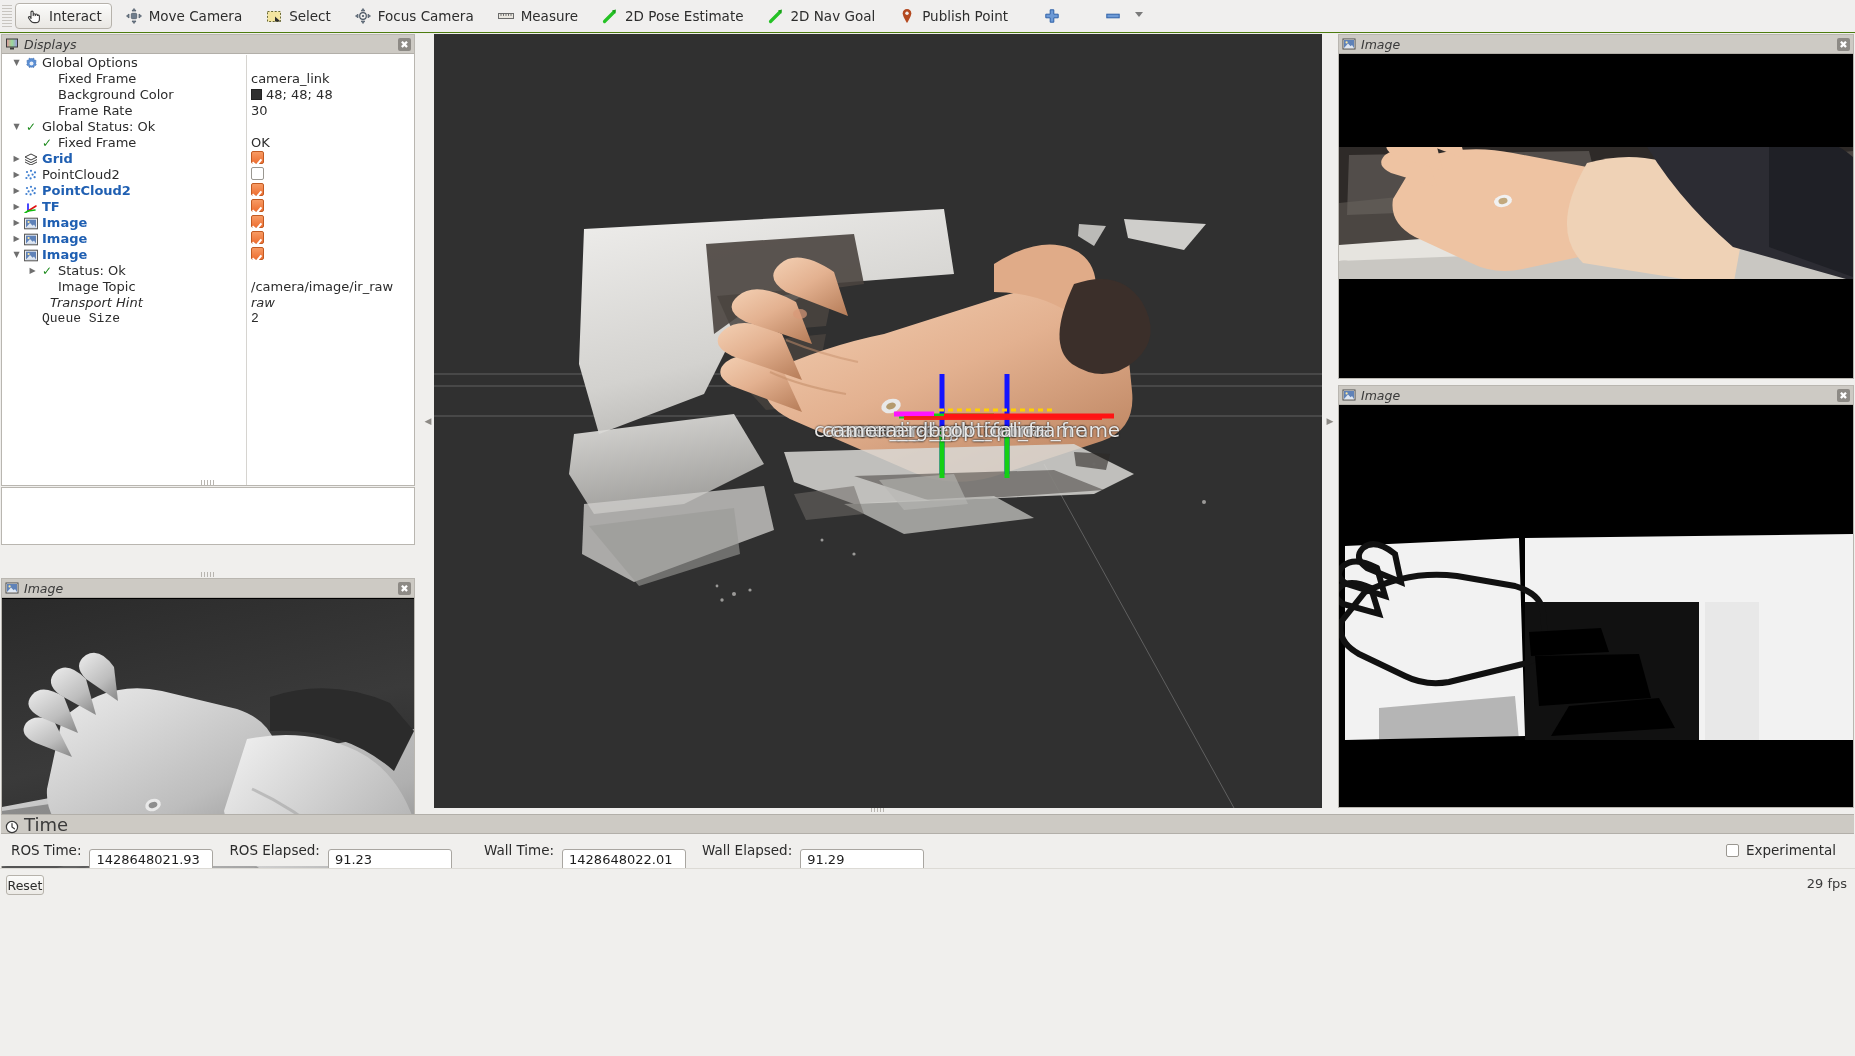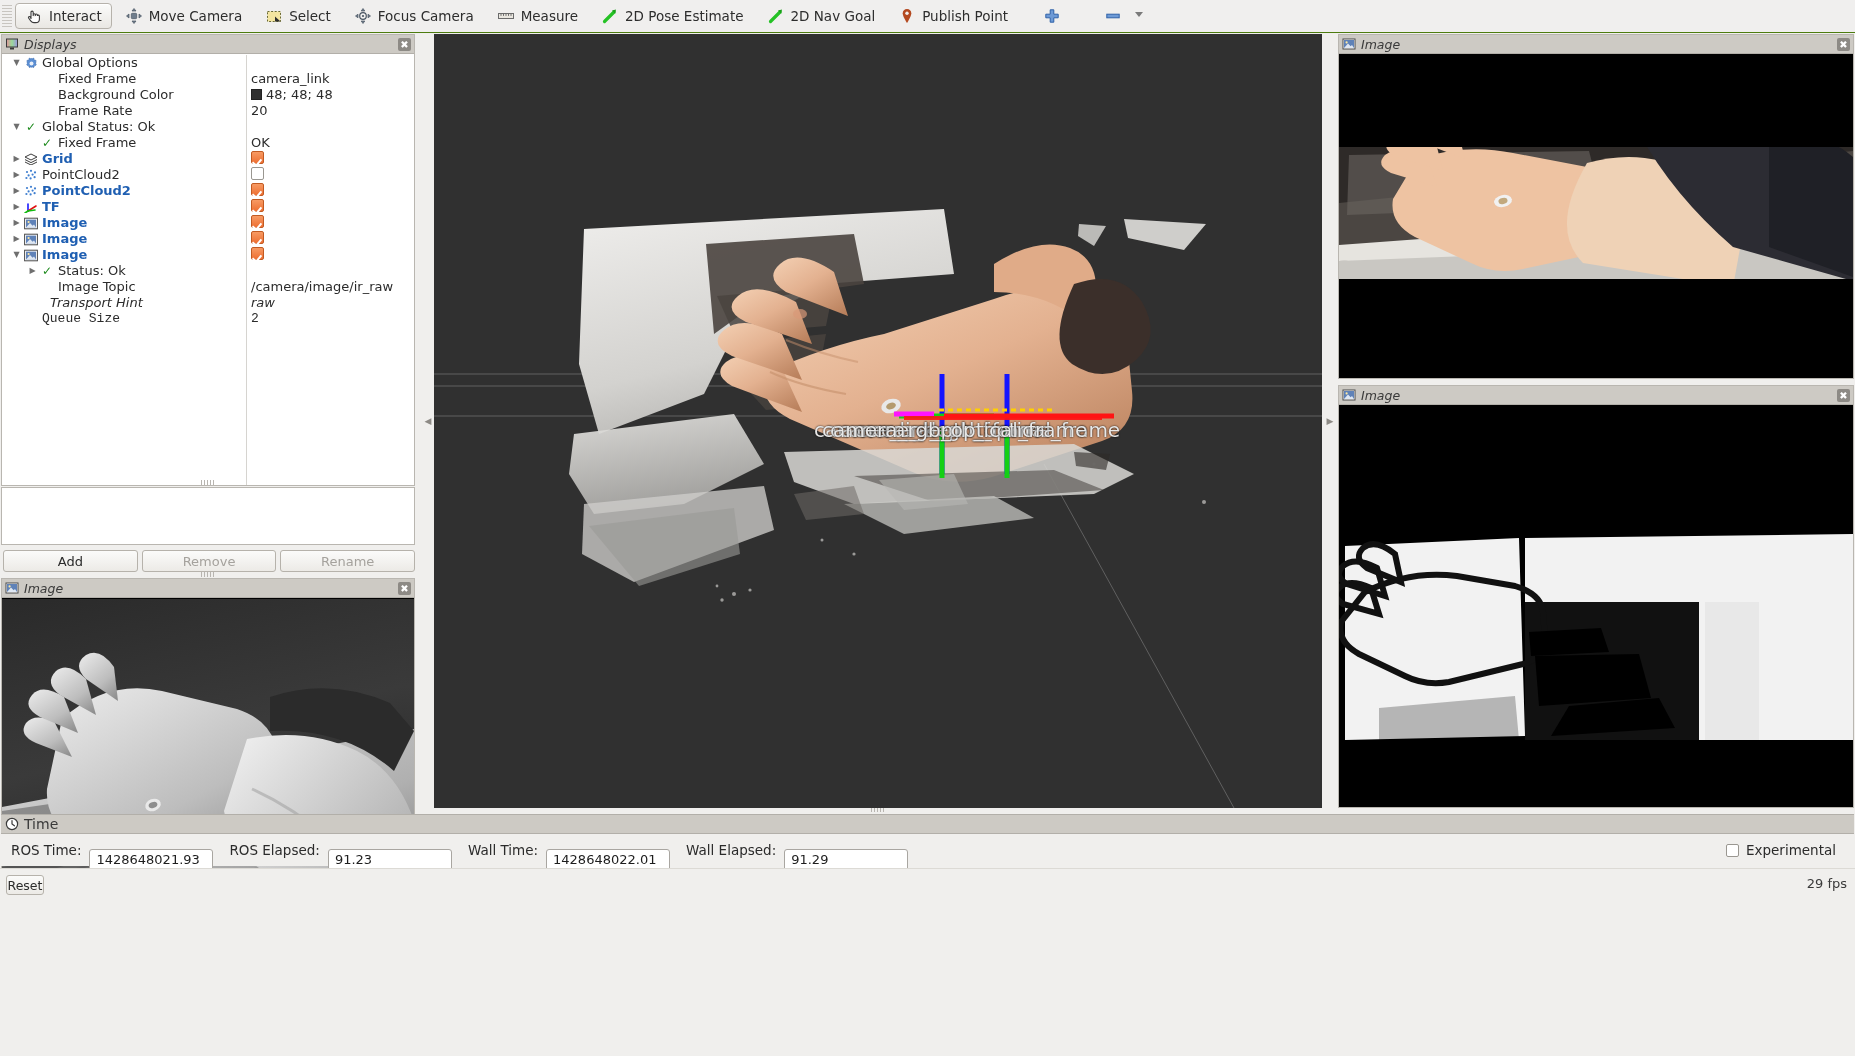--- a/index.html
+++ b/index.html
@@ -101,21 +101,21 @@
   
   #img-right-top { position: absolute; left: 1338px; top: 34px; width: 516px; height: 345px;
     border: 1px solid #b9b6b0; background: #000; }
   #img-right-bot { position: absolute; left: 1338px; top: 385px; width: 516px; height: 423px;
     border: 1px solid #b9b6b0; background: #000; }
 
   
   #time-dock { position: absolute; left: 1px; top: 814px; width: 1853px; height: 52px; }
   .time-title { height: 20px; background: #cdcac4; border-top: 1px solid #b2afa9;
     border-bottom: 1px solid #b2afa9; display: flex; align-items: center; padding: 0 4px;
-    font-size: 14px; color: #3a3a3a; }
+    font-size: 18px; color: #3a3a3a; }
   .time-body { height: 32px; background: #f0efed; display: flex; align-items: center;
     padding: 0 10px; gap: 8px; }
   .tlabel { font-size: 13.5px; color: #2b2b2b; white-space: nowrap; }
   .tinput { height: 22px; border: 1px solid #a9a6a1; border-radius: 3px; background: #fff;
     font-size: 13px; color: #1d1d1d; display: flex; align-items: center; padding: 0 6px; margin-top: 19px; }
   .exp-wrap { margin-left: auto; display:flex; align-items:center; gap: 7px; padding-right: 8px; }
   .chkbox-plain { width: 13px; height: 13px; border: 1px solid #9a9791; border-radius: 2px; background: #fff; }
 
   
   #statusbar { position: absolute; left: 0; top: 868px; width: 1855px; height: 196px;
@@ -290,21 +290,21 @@
           <div class="row" style="padding-left: 24px;">
             <span class="arrow"></span>
             <span class="ico"></span>
             <span class="lbl">Background Color</span>
             <span class="val"><span class="swatch" style="background: rgb(48, 48, 48);"></span><span>48; 48; 48</span></span>
           </div>
           <div class="row" style="padding-left: 24px;">
             <span class="arrow"></span>
             <span class="ico"></span>
             <span class="lbl">Frame Rate</span>
-            <span class="val"><span>20</span></span>
+            <span class="val"><span>30</span></span>
           </div>
           <div class="row" style="padding-left: 8px;">
             <span class="arrow">▼</span>
             <span class="ico">
               <span class="check-green">✓</span>
             </span>
             <span class="lbl">Global Status: Ok</span>
             <span class="val"></span>
           </div>
           <div class="row" style="padding-left: 24px;">
@@ -450,25 +450,20 @@
         </div>
     </div>
   </div>
 
   <div class="splitter-h" style="left:1px; top:479px; width:414px;">
       <i></i>
     </div>
 
   <div id="detail-box"></div>
 
-  <div id="btn-row">
-    <div class="qbtn">Add</div>
-    <div class="qbtn disabled">Remove</div>
-    <div class="qbtn disabled">Rename</div>
-  </div>
 
   <div class="splitter-h" style="left:1px; top:571px; width:414px;">
       <i></i>
     </div>
 
   <div id="img-left-dock">
     <div class="dock-title">
       <span class="mini-ico">
         <svg width="14" height="14" viewBox="0 0 14 14">
           <rect x="1" y="2" width="12" height="10" fill="#fff" stroke="#4a4a4a"></rect>
@@ -716,21 +711,21 @@
           <path d="M7 3.6V7l2.4 1.8" stroke="#3a3a3a" stroke-width="1.2" fill="none" stroke-linecap="round"></path>
         </svg>
       </span>
       <span class="tt" style="margin-left:5px">Time</span>
     </div>
     <div class="time-body">
       <span class="tlabel">ROS Time:</span>
       <span class="tinput" style="width:124px">1428648021.93</span>
       <span class="tlabel" style="margin-left:8px">ROS Elapsed:</span>
       <span class="tinput" style="width:124px">91.23</span>
-      <span class="tlabel" style="margin-left:8px">Wall Time:</span>
+      <span class="tlabel" style="margin-left:24px">Wall Time:</span>
       <span class="tinput" style="width:124px">1428648022.01</span>
       <span class="tlabel" style="margin-left:8px">Wall Elapsed:</span>
       <span class="tinput" style="width:124px">91.29</span>
       <span class="exp-wrap">
         <span class="chkbox-plain"></span>
         <span class="tlabel">Experimental</span>
       </span>
     </div>
   </div>
 

